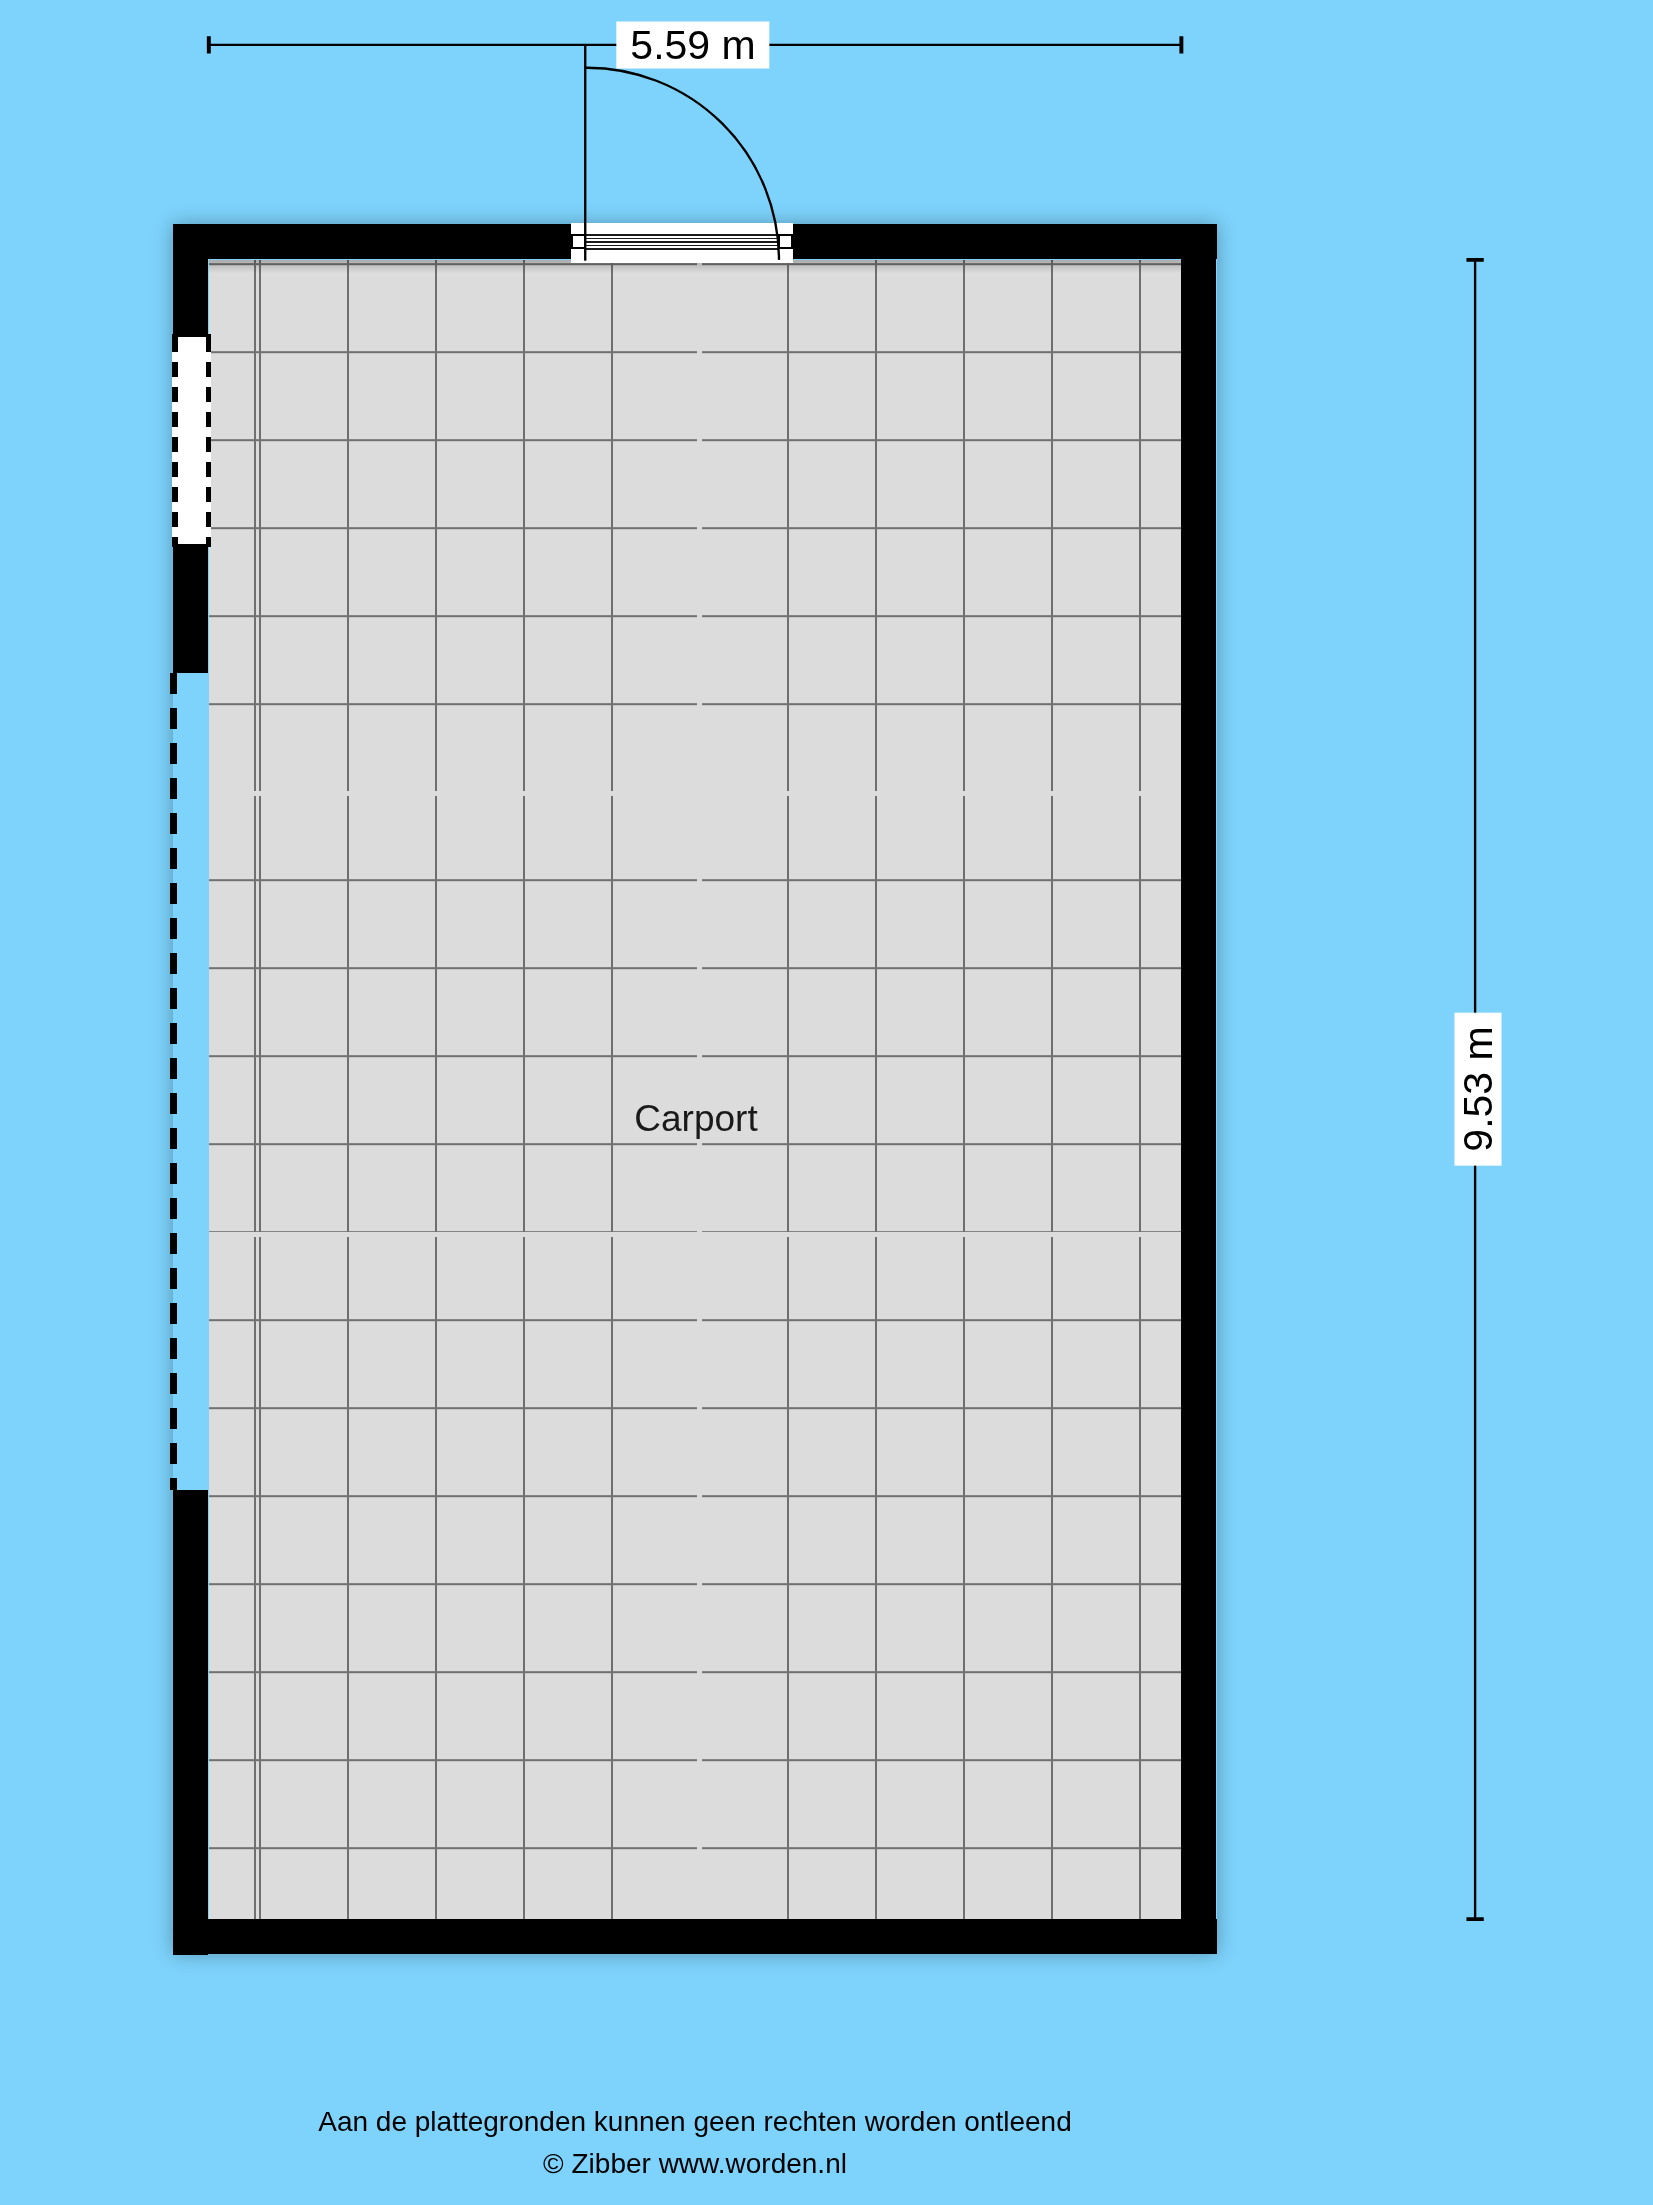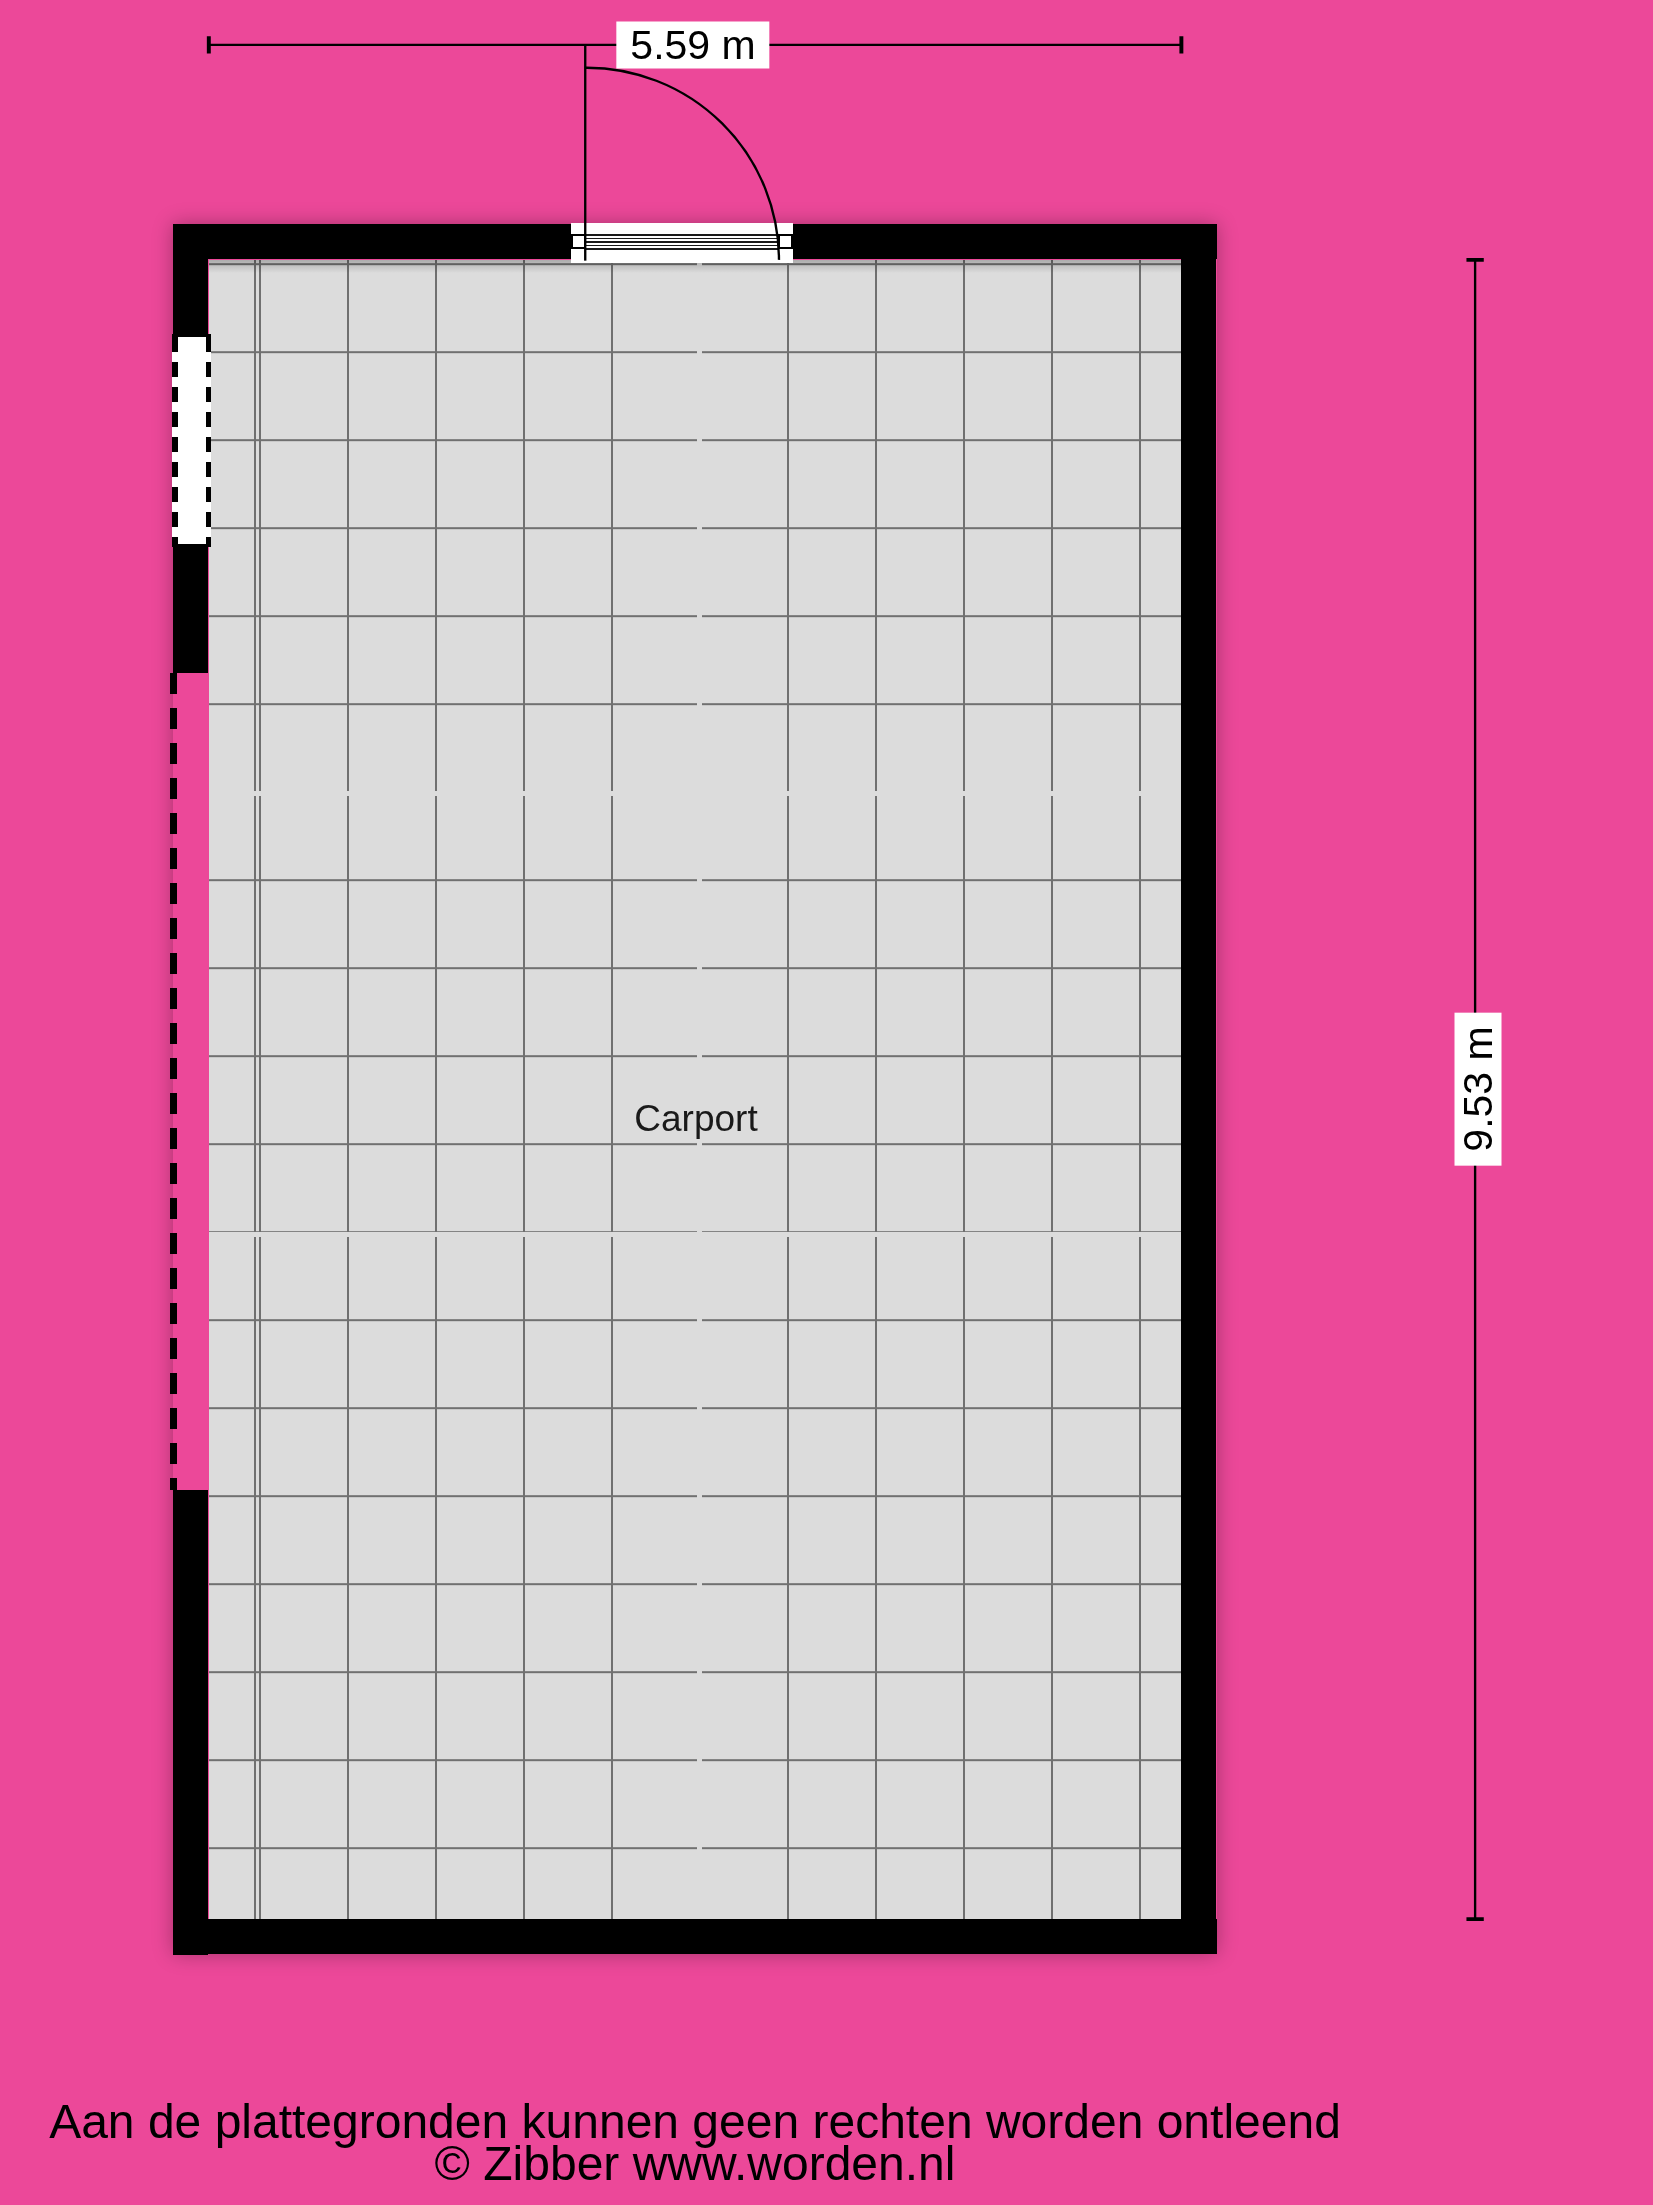--- a/index.html
+++ b/index.html
@@ -1,17 +1,17 @@
 <!DOCTYPE html>
 <html style="font-size:12.6px"><head>
 <meta charset="utf-8">
 <style>
   html,body{margin:0;padding:0;background:#ffffff;}
   body{width:1654px;height:2205px;font-family:"Liberation Sans","DejaVu Sans",sans-serif;}
-  #sheet{position:relative;width:1654px;height:2205px;background:#ec4899;overflow:hidden;}
+  #sheet{position:relative;width:1654px;height:2205px;background:#7dd3fc;overflow:hidden;}
   .wall{position:absolute;background:#000000;z-index:3;}
   #plan-shadow{position:absolute;left:173px;top:224px;width:1044px;height:1730px;
     box-shadow:0 0 19px rgba(0,0,0,0.30);z-index:0;}
   #floor{position:absolute;left:209px;top:260px;width:973px;height:1659px;
     background-color:#dcdcdc;
     background-image:
       repeating-linear-gradient(90deg,#707070 0 1.6px,transparent 1.6px 88px),
       repeating-linear-gradient(180deg,#707070 0 1.6px,transparent 1.6px 88px);
     background-position:50px 0,0 3.2px;
     z-index:1;}
@@ -31,21 +31,21 @@
   #open-side-dash{position:absolute;left:170px;top:673px;width:7px;height:817px;
     background:repeating-linear-gradient(180deg,#000 0 21px,transparent 21px 35px);z-index:4;}
   #lines-overlay{position:absolute;left:0;top:0;z-index:5;pointer-events:none;}
   .dim-label{position:absolute;background:#ffffff;color:#000;font-size:41px;line-height:47px;
     padding:0 14px;white-space:nowrap;z-index:6;}
   #dim-top-label{left:693px;top:45px;transform:translate(-50%,-50%);}
   #dim-right-label{left:1478px;top:1089px;transform:translate(-50%,-50%) rotate(-90deg);}
   #room-label{position:absolute;left:696px;top:1119px;transform:translate(-50%,-50%);
     color:#1a1a1a;font-size:37px;white-space:nowrap;z-index:6;}
   #footer{position:absolute;left:695px;top:2101px;transform:translateX(-50%);
-    text-align:center;color:#000;font-size:48px;line-height:42px;white-space:nowrap;z-index:6;}
+    text-align:center;color:#000;font-size:28px;line-height:42px;white-space:nowrap;z-index:6;}
 </style>
 </head>
 <body>
 
 <div id="sheet">
 
   <div id="plan-shadow"></div>
 
   <div id="floor"></div>
 

